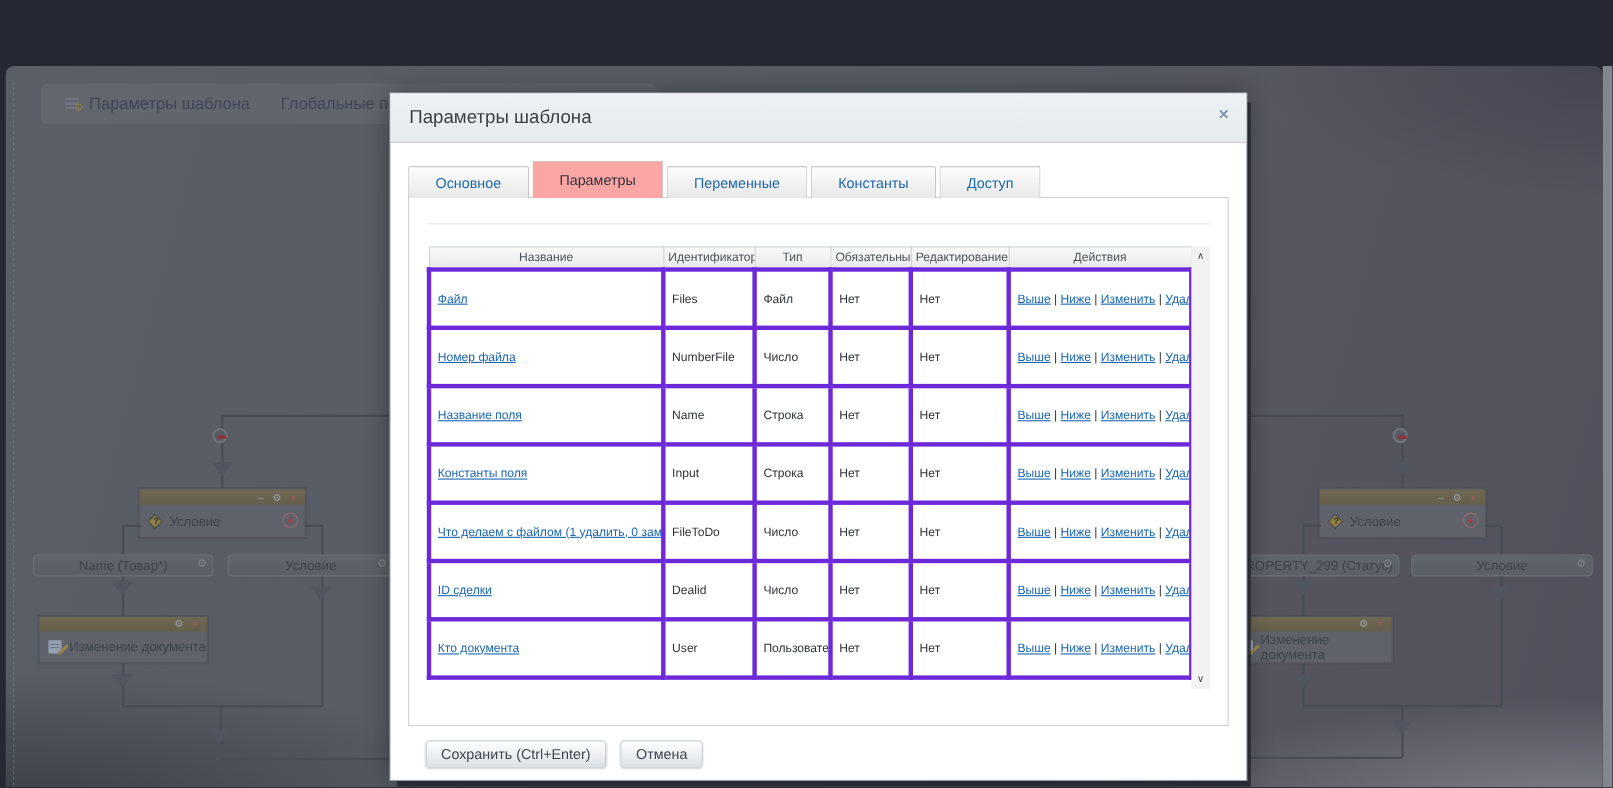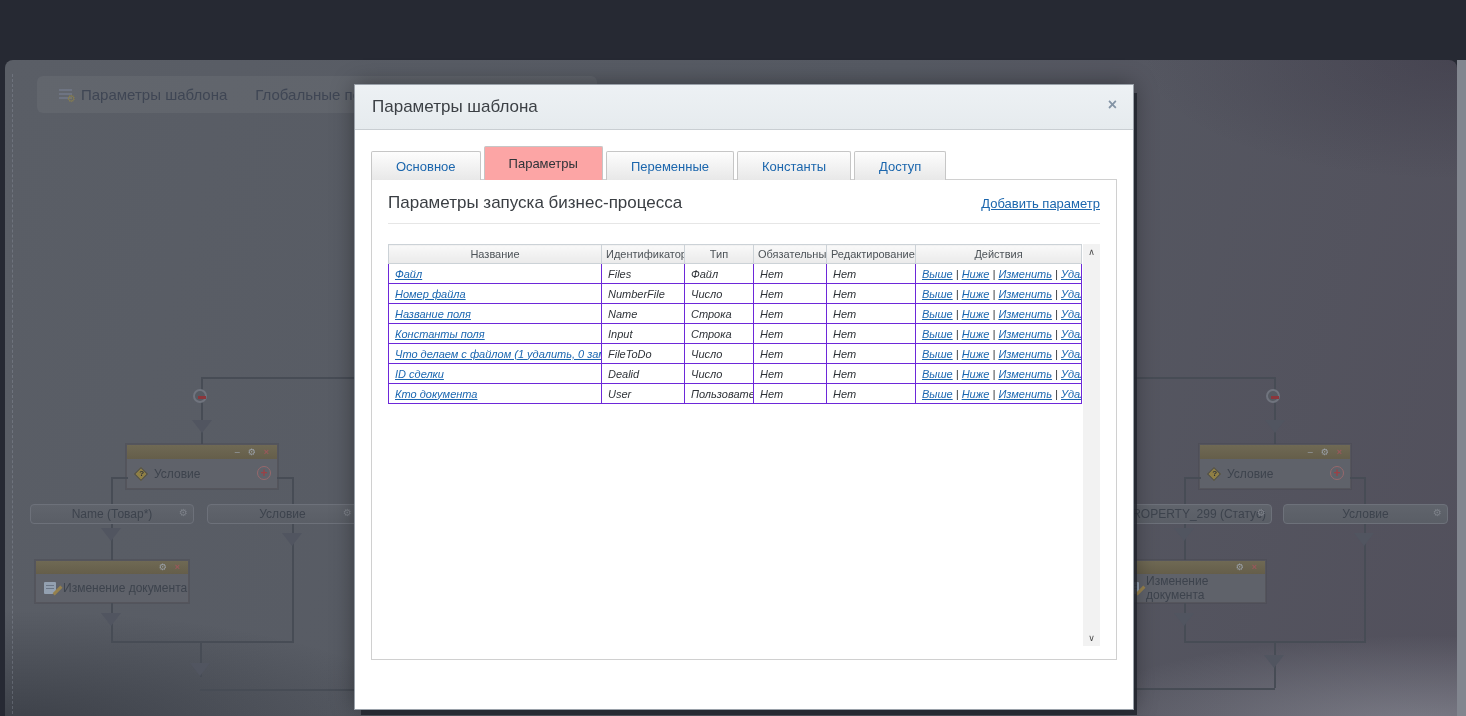--- a/index.html
+++ b/index.html
@@ -94,22 +94,22 @@
   .panel hr{border:none;border-top:1px solid #e6e6e6;margin:10px 0 0 0;}
 
   .grid-wrap{position:relative;margin-top:20px;height:402px;padding-right:17px;box-sizing:border-box;}
   .grid-scrollbar{position:absolute;right:0;top:0;width:17px;height:100%;background:#f2f2f2;}
   .scroll-arrow{position:absolute;left:0;width:17px;text-align:center;font-size:9px;color:#4a4a4a;cursor:pointer;}
   .scroll-arrow.up{top:3px;} .scroll-arrow.down{bottom:3px;}
 
   table.params{border-collapse:collapse;table-layout:fixed;width:693px;}
   .params th{background:linear-gradient(#f9f9f9,#eaeaea);border:1px solid #ccd2d7;color:#4d5358;
     font-size:11px;font-weight:400;height:16px;padding:1px 4px;overflow:hidden;white-space:nowrap;}
-  .params td{border:1px solid #6d28d9;font-size:11px;color:#2f3338;padding:3px 6px;height:13px;
-    overflow:hidden;white-space:nowrap;font-style:italic;}
+  .params td{border:4px solid #6d28d9;font-size:11px;color:#2f3338;padding:18px 6px;height:13px;
+    overflow:hidden;white-space:nowrap;}
   .params a{color:#1a66b0;text-decoration:underline;cursor:pointer;}
 
   .modal-footer{padding:13px 0 0 16px;}
   .btn{display:inline-block;height:25px;line-height:23px;padding:0 13px;margin-right:9px;font-size:13px;
     color:#3e4650;background:linear-gradient(#feffff,#dce1e5);border:1px solid #c9cfd4;border-radius:4px;
     box-shadow:0 1px 2px rgba(0,0,0,.18);cursor:pointer;box-sizing:border-box;}
 </style>
 </head>
 <body>
 
@@ -251,24 +251,20 @@
 
   <div class="modal">
     <div class="modal-header">
       <div class="modal-title">Параметры шаблона</div>
       <span class="modal-close">×</span>
     </div>
     <div class="modal-body">
       <div class="tabs"><span class="tab">Основное</span><span class="tab active">Параметры</span><span class="tab">Переменные</span><span class="tab">Константы</span><span class="tab">Доступ</span></div>
 
       <div class="panel">
-        <div class="section-head">
-          <span class="section-title">Параметры запуска бизнес-процесса</span>
-          <a class="add-link" href="#">Добавить параметр</a>
-        </div>
         <hr>
 
         <div class="grid-wrap">
           <table class="params">
             <colgroup>
               <col style="width:213px">
                 <col style="width:83px">
                 <col style="width:69px">
               <col style="width:73px">
                 <col style="width:89px">
@@ -349,16 +345,20 @@
   </tr>
 </tbody>
           </table>
           <div class="grid-scrollbar">
             <span class="scroll-arrow up">∧</span>
             <span class="scroll-arrow down">∨</span>
           </div>
         </div>
       </div>
 
+      <div class="modal-footer">
+        <span class="btn">Сохранить (Ctrl+Enter)</span>
+        <span class="btn">Отмена</span>
+      </div>
     </div>
   </div>
 
 </div>
 
 </body></html>

